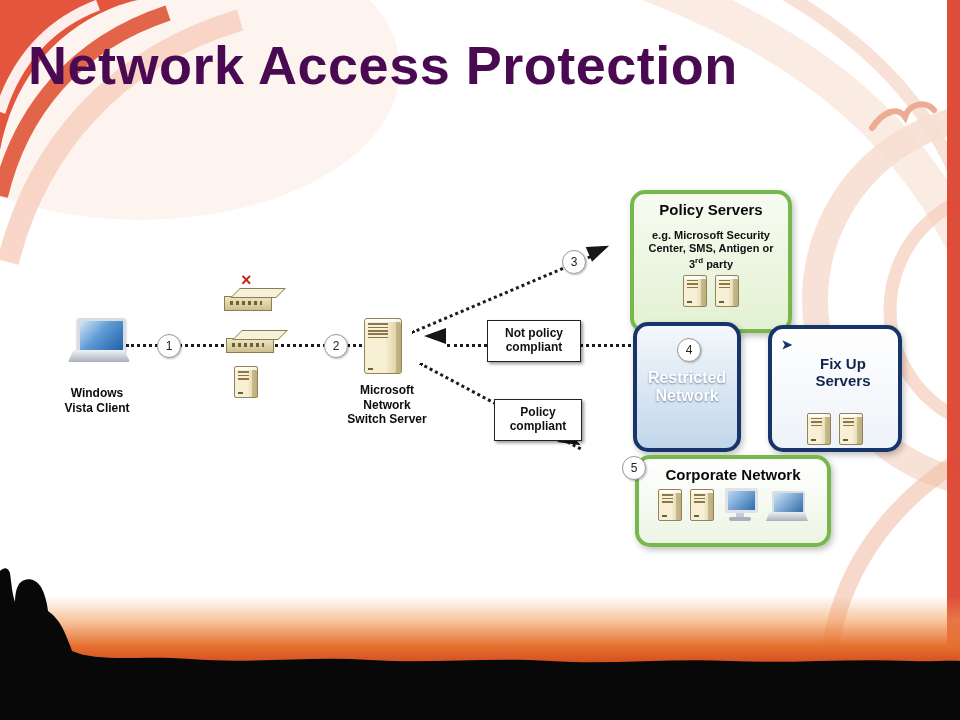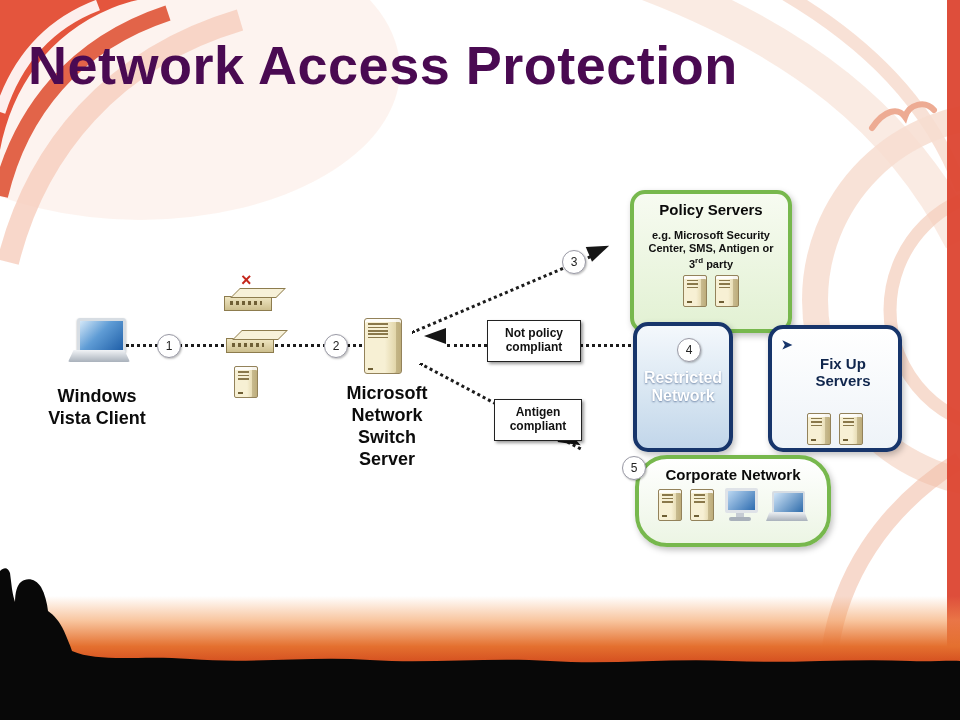--- a/index.html
+++ b/index.html
@@ -28,32 +28,32 @@
   .badge{position:absolute;width:22px;height:22px;border-radius:50%;background:#fff;
          border:1px solid #9a9aa6;box-shadow:1px 1px 2px rgba(0,0,0,.25);z-index:5;
          display:flex;align-items:center;justify-content:center;font-size:12px;color:#222;}
 
   
   .flowlabel{position:absolute;background:#fff;border:1.5px solid #222;z-index:4;
              box-shadow:2px 2px 3px rgba(0,0,0,.4);display:flex;align-items:center;justify-content:center;
              text-align:center;font-size:12px;font-weight:bold;color:#111;line-height:1.15;}
 
   
-  .nodelabel{position:absolute;text-align:center;font-size:18px;font-weight:bold;color:#0c0c0c;
+  .nodelabel{position:absolute;text-align:center;font-size:12px;font-weight:bold;color:#0c0c0c;
              line-height:1.22;z-index:3;text-shadow:0 0 3px #fff,0 0 3px #fff,0 0 4px #fff;}
   .pre{white-space:pre-line;}
 
   
   .bigbox{position:absolute;border-radius:15px;z-index:3;box-shadow:2px 3px 6px rgba(0,0,0,.25);box-sizing:border-box;}
   .green{border:4px solid #77b84d;background:linear-gradient(180deg,#f7fbf1 0%,#e2f1d3 100%);}
   .navy{border:4px solid #17356b;}
   .restricted-bg{background:linear-gradient(180deg,#f4f8fc 0%,#d8e6f2 55%,#c2d6ea 100%);
                  display:flex;align-items:center;justify-content:center;}
   .fixup-bg{background:linear-gradient(180deg,#ffffff 0%,#eef3f8 100%);}
-  .corporate-bg{background:linear-gradient(180deg,#ffffff 0%,#ecf5e4 100%);border-radius:32px;}
+  .corporate-bg{background:linear-gradient(180deg,#ffffff 0%,#ecf5e4 100%);}
   .box-title{font-weight:bold;font-size:15px;text-align:center;color:#0b0b0b;margin:7px 4px 2px;line-height:1.15;}
   .box-title.white{color:#ffffff;font-size:16px;text-shadow:0 1px 2px rgba(20,50,100,.55);margin:0;}
   .box-title.navytext{color:#10264d;margin:18px;}
   .box-sub{font-weight:bold;font-size:11px;line-height:1.2;text-align:center;color:#101010;margin:11px 7px 0;}
   .sup{vertical-align:super;font-size:8px;}
   .icons-row{display:flex;justify-content:center;align-items:flex-end;gap:8px;margin-top:5px;}
   .fixup-titlerow{display:flex;justify-content:center;align-items:flex-start;gap:5px;margin-top:8px;}
   .fixup-arrow{color:#17356b;font-size:13px;font-weight:bold;line-height:1.3;}
 
   
@@ -155,33 +155,33 @@
 Switch Server</div>
 
   <div class="badge" style="left:157px;top:334px;">1</div>
   <div class="badge" style="left:324px;top:334px;">2</div>
   <div class="badge" style="left:562px;top:250px;">3</div>
   <div class="badge" style="left:677px;top:338px;">4</div>
   <div class="badge" style="left:622px;top:456px;">5</div>
 
   <div class="flowlabel pre" style="left:487px;top:320px;width:92px;height:40px;">Not policy
 compliant</div>
-  <div class="flowlabel pre" style="left:494px;top:399px;width:86px;height:40px;">Antigen
+  <div class="flowlabel pre" style="left:494px;top:399px;width:86px;height:40px;">Policy
 compliant</div>
 
   <div class="bigbox green" style="left:630px;top:190px;width:162px;height:143px;">
     <div class="box-title">Policy Servers</div>
     <div class="box-sub"><span>e.g. Microsoft Security Center, SMS, Antigen or 3</span><span class="sup">rd</span><span> party</span></div>
     <div class="icons-row">
       <div class="tower"></div>
       <div class="tower"></div>
     </div>
   </div>
 
-  <div class="bigbox navy restricted-bg" style="left:633px;top:322px;width:100px;height:130px;">
+  <div class="bigbox navy restricted-bg" style="left:633px;top:322px;width:108px;height:130px;">
     <div class="box-title white pre">Restricted
 Network</div>
   </div>
 
   <div class="bigbox navy fixup-bg" style="left:768px;top:325px;width:134px;height:127px;">
     <div class="fixup-titlerow">
       <span class="fixup-arrow">➤</span>
       <div class="box-title navytext pre">Fix Up
 Servers</div>
     </div>

